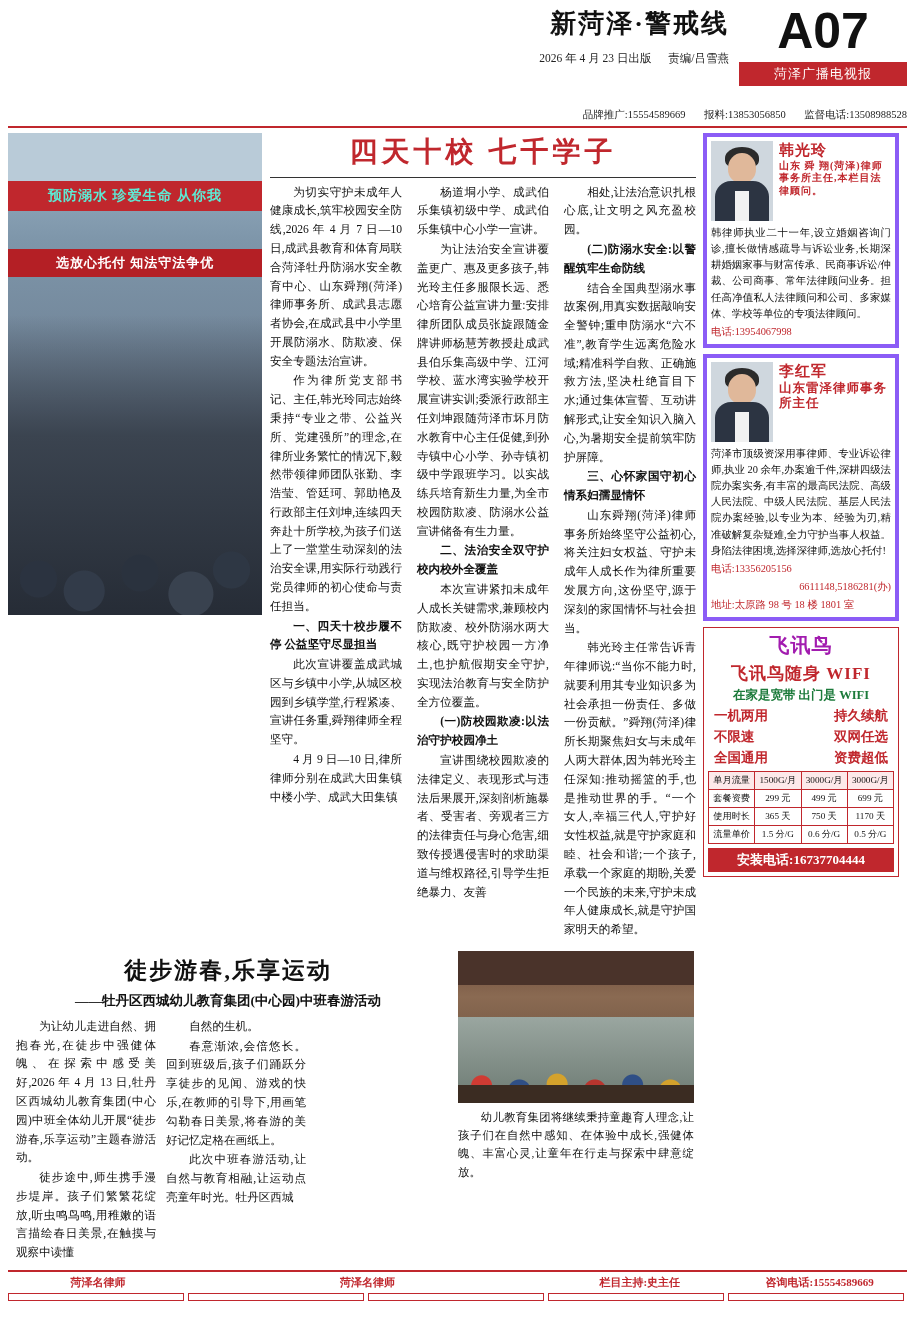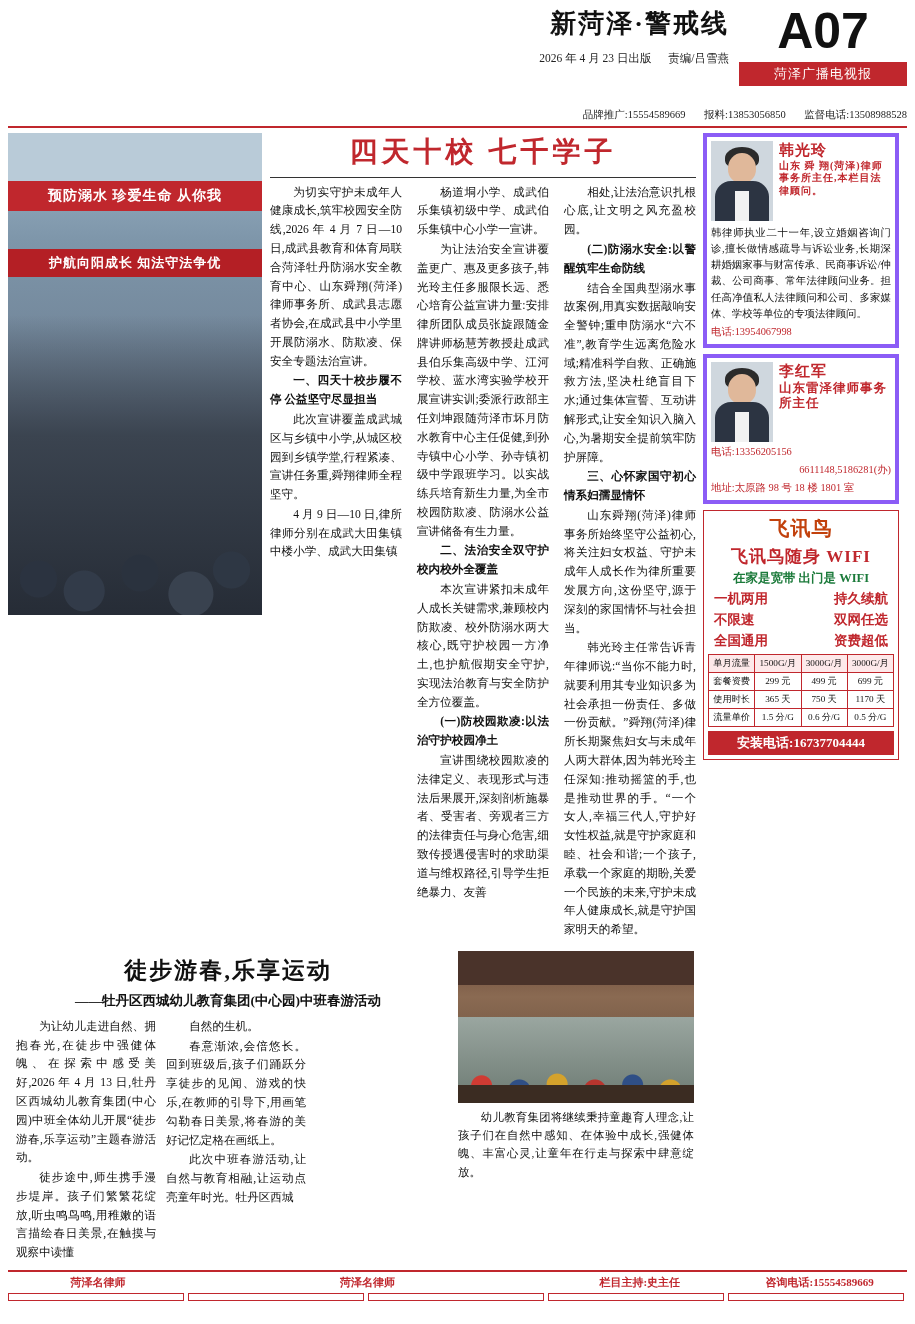--- a/index.html
+++ b/index.html
@@ -34,21 +34,21 @@
   .right-col { width:196px; }
 
   
   .top-story { display:flex; gap:8px; }
   .photo {
     width:272px; height:482px;
     background:linear-gradient(180deg,#9fb7c9 0%, #7e96aa 22%, #6d7f92 55%, #5a6a7c 100%);
     position:relative; overflow:hidden;
   }
   .photo .banner {
-    position:absolute; left:0; right:0; top:48px; height:30px; background:#c0272d; color:#ffffff;
+    position:absolute; left:0; right:0; top:48px; height:30px; background:#c0272d; color:#5eead4;
     font-size:14px; font-weight:bold; text-align:center; line-height:30px; letter-spacing:1px;
   }
   .photo .banner2 {
     position:absolute; left:0; right:0; top:116px; height:28px; background:#b41f25; color:#fff;
     font-size:13px; font-weight:bold; text-align:center; line-height:28px; letter-spacing:1px;
   }
   .photo .crowd {
     position:absolute; left:0; right:0; bottom:0; height:300px;
     background:
       radial-gradient(circle at 12% 88%, #2b3340 18px, transparent 19px),
@@ -110,21 +110,21 @@
   .ad-portrait { width:62px; height:80px; background:#cfd7de; position:relative; overflow:hidden; flex:none; }
   .ad-portrait .head { position:absolute; left:50%; top:12px; width:28px; height:30px; margin-left:-14px; background:#e0b89a; border-radius:50% 50% 45% 45%; }
   .ad-portrait .hair { position:absolute; left:50%; top:6px; width:34px; height:22px; margin-left:-17px; background:#2b2b2b; border-radius:50% 50% 40% 40%; }
   .ad-portrait .body { position:absolute; left:50%; bottom:0; width:54px; height:40px; margin-left:-27px; background:#2c3442; border-radius:16px 16px 0 0; }
   .ad-portrait .shirt { position:absolute; left:50%; bottom:0; width:14px; height:30px; margin-left:-7px; background:#f2f2f2; }
   .ad-name { color:#c0272d; font-size:15px; font-weight:bold; line-height:1.25; letter-spacing:1px; }
   .ad-body { font-size:10.4px; line-height:1.55; text-align:justify; margin-top:4px; }
   .ad-contact { font-size:10.4px; line-height:1.55; color:#c0272d; margin-top:2px; }
 
   .wifi-ad { border:1px solid #c0272d; padding:4px; text-align:center; }
-  .wifi-logo { font-size:20px; font-weight:bold; color:#c2410c; font-family:"Liberation Sans", sans-serif; letter-spacing:1px; }
+  .wifi-logo { font-size:20px; font-weight:bold; color:#a21caf; font-family:"Liberation Sans", sans-serif; letter-spacing:1px; }
   .wifi-t1 { color:#c0272d; font-size:17px; font-weight:bold; margin-top:3px; letter-spacing:1px;}
   .wifi-t2 { color:#1b7a3a; font-size:12.5px; font-weight:bold; margin-top:2px; }
   .wifi-row { display:flex; justify-content:space-between; color:#c0272d; font-size:13.5px; font-weight:bold; margin-top:3px; padding:0 6px; }
   .wifi-tbl { width:100%; border-collapse:collapse; margin-top:4px; font-size:9.2px; }
   .wifi-tbl td { border:1px solid #c0272d; padding:2px 1px; text-align:center; }
   .wifi-tbl tr:first-child td { background:#fde9ea; }
   .wifi-phone { background:#c0272d; color:#fff; font-size:13px; font-weight:bold; padding:3px 0; margin-top:4px; }
 
   
   .bottom { margin-top:6px; border-top:2px solid #c0272d; padding-top:3px; }
@@ -160,31 +160,32 @@
   <div class="rule-red"></div>
 
   <div class="body-wrap">
 
     <div class="left-col">
 
       <div class="top-story">
         <div class="photo">
           <div class="sky"></div>
           <div class="banner">预防溺水 珍爱生命 从你我</div>
-          <div class="banner2">护航向阳成长 知法守法争优</div>
+          <div class="banner2">选放心托付 知法守法争优</div>
           <div class="crowd"></div>
         </div>
 
         <div class="story-text">
           <div class="headline-main">四天十校 七千学子</div>
           <div class="hr-thin"></div>
 
           <div class="top-cols">
             <div class="c">
               <p>为切实守护未成年人健康成长,筑牢校园安全防线,2026 年 4 月 7 日—10 日,成武县教育和体育局联合菏泽牡丹防溺水安全教育中心、山东舜翔(菏泽)律师事务所、成武县志愿者协会,在成武县中小学里开展防溺水、防欺凌、保安全专题法治宣讲。</p>
+              <p>作为律所党支部书记、主任,韩光玲同志始终秉持“专业之带、公益兴所、党建强所”的理念,在律所业务繁忙的情况下,毅然带领律师团队张勤、李浩莹、管廷珂、郭助艳及行政部主任刘坤,连续四天奔赴十所学校,为孩子们送上了一堂堂生动深刻的法治安全课,用实际行动践行党员律师的初心使命与责任担当。</p>
               <p class="sec-i">一、四天十校步履不停 公益坚守尽显担当</p>
               <p>此次宣讲覆盖成武城区与乡镇中小学,从城区校园到乡镇学堂,行程紧凑、宣讲任务重,舜翔律师全程坚守。</p>
               <p>4 月 9 日—10 日,律所律师分别在成武大田集镇中楼小学、成武大田集镇</p>
             </div>
             <div class="c">
               <p>杨道垌小学、成武伯乐集镇初级中学、成武伯乐集镇中心小学一宣讲。</p>
               <p>为让法治安全宣讲覆盖更广、惠及更多孩子,韩光玲主任多服限长远、悉心培育公益宣讲力量:安排律所团队成员张旋跟随金牌讲师杨慧芳教授赴成武县伯乐集高级中学、江河学校、蓝水湾实验学校开展宣讲实训;委派行政部主任刘坤跟随菏泽市坏月防水教育中心主任促健,到孙寺镇中心小学、孙寺镇初级中学跟班学习。以实战练兵培育新生力量,为全市校园防欺凌、防溺水公益宣讲储备有生力量。</p>
               <p class="sec-i">二、法治安全双守护 校内校外全覆盖</p>
               <p>本次宣讲紧扣未成年人成长关键需求,兼顾校内防欺凌、校外防溺水两大核心,既守护校园一方净土,也护航假期安全守护,实现法治教育与安全防护全方位覆盖。</p>
               <p class="sec-i">(一)防校园欺凌:以法治守护校园净土</p>
@@ -257,20 +258,21 @@
             <div class="hair"></div>
             <div class="head"></div>
             <div class="body"></div>
             <div class="shirt"></div>
           </div>
           <div>
             <div class="ad-name">李红军</div>
             <div class="ad-name" style="font-size:12.5px;">山东雷泽律师事务所主任</div>
           </div>
         </div>
+        <div class="ad-body">菏泽市顶级资深用事律师、专业诉讼律师,执业 20 余年,办案逾千件,深耕四级法院办案实务,有丰富的最高民法院、高级人民法院、中级人民法院、基层人民法院办案经验,以专业为本、经验为刃,精准破解复杂疑难,全力守护当事人权益。身陷法律困境,选择深律师,选放心托付!</div>
         <div class="ad-contact">电话:13356205156</div>
         <div class="ad-contact blue" style="text-align:right;">6611148,5186281(办)</div>
         <div class="ad-contact">地址:太原路 98 号 18 楼 1801 室</div>
       </div>
 
       <div class="wifi-ad">
         <div class="wifi-logo">飞讯鸟</div>
         <div class="wifi-t1">飞讯鸟随身 WIFI</div>
         <div class="wifi-t2">在家是宽带 出门是 WIFI</div>
         <div class="wifi-row">

